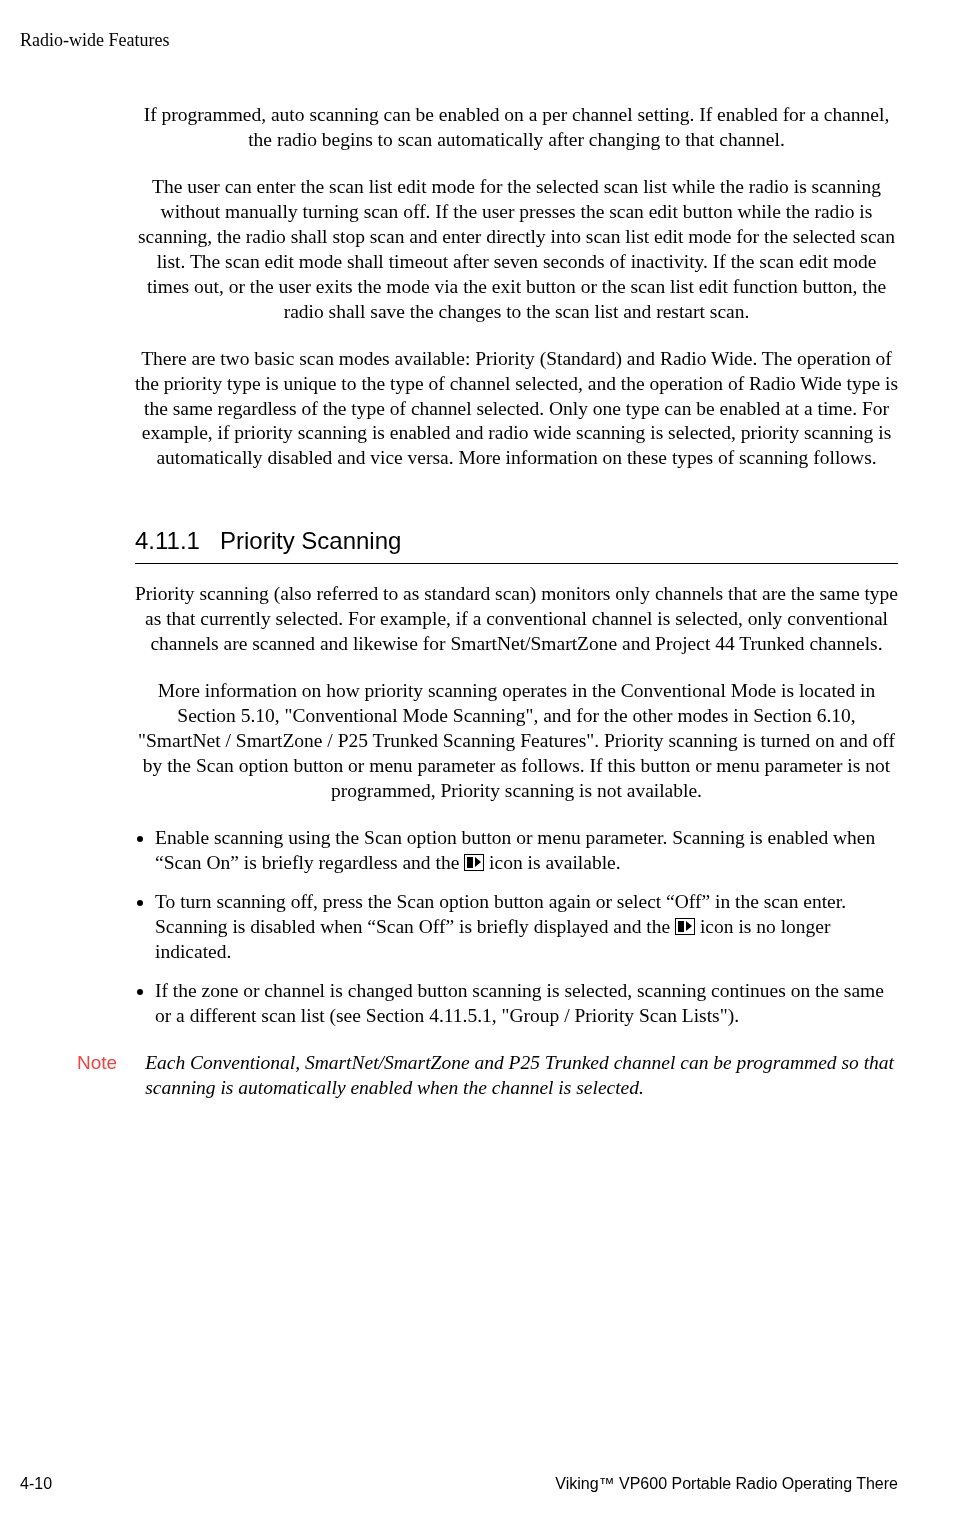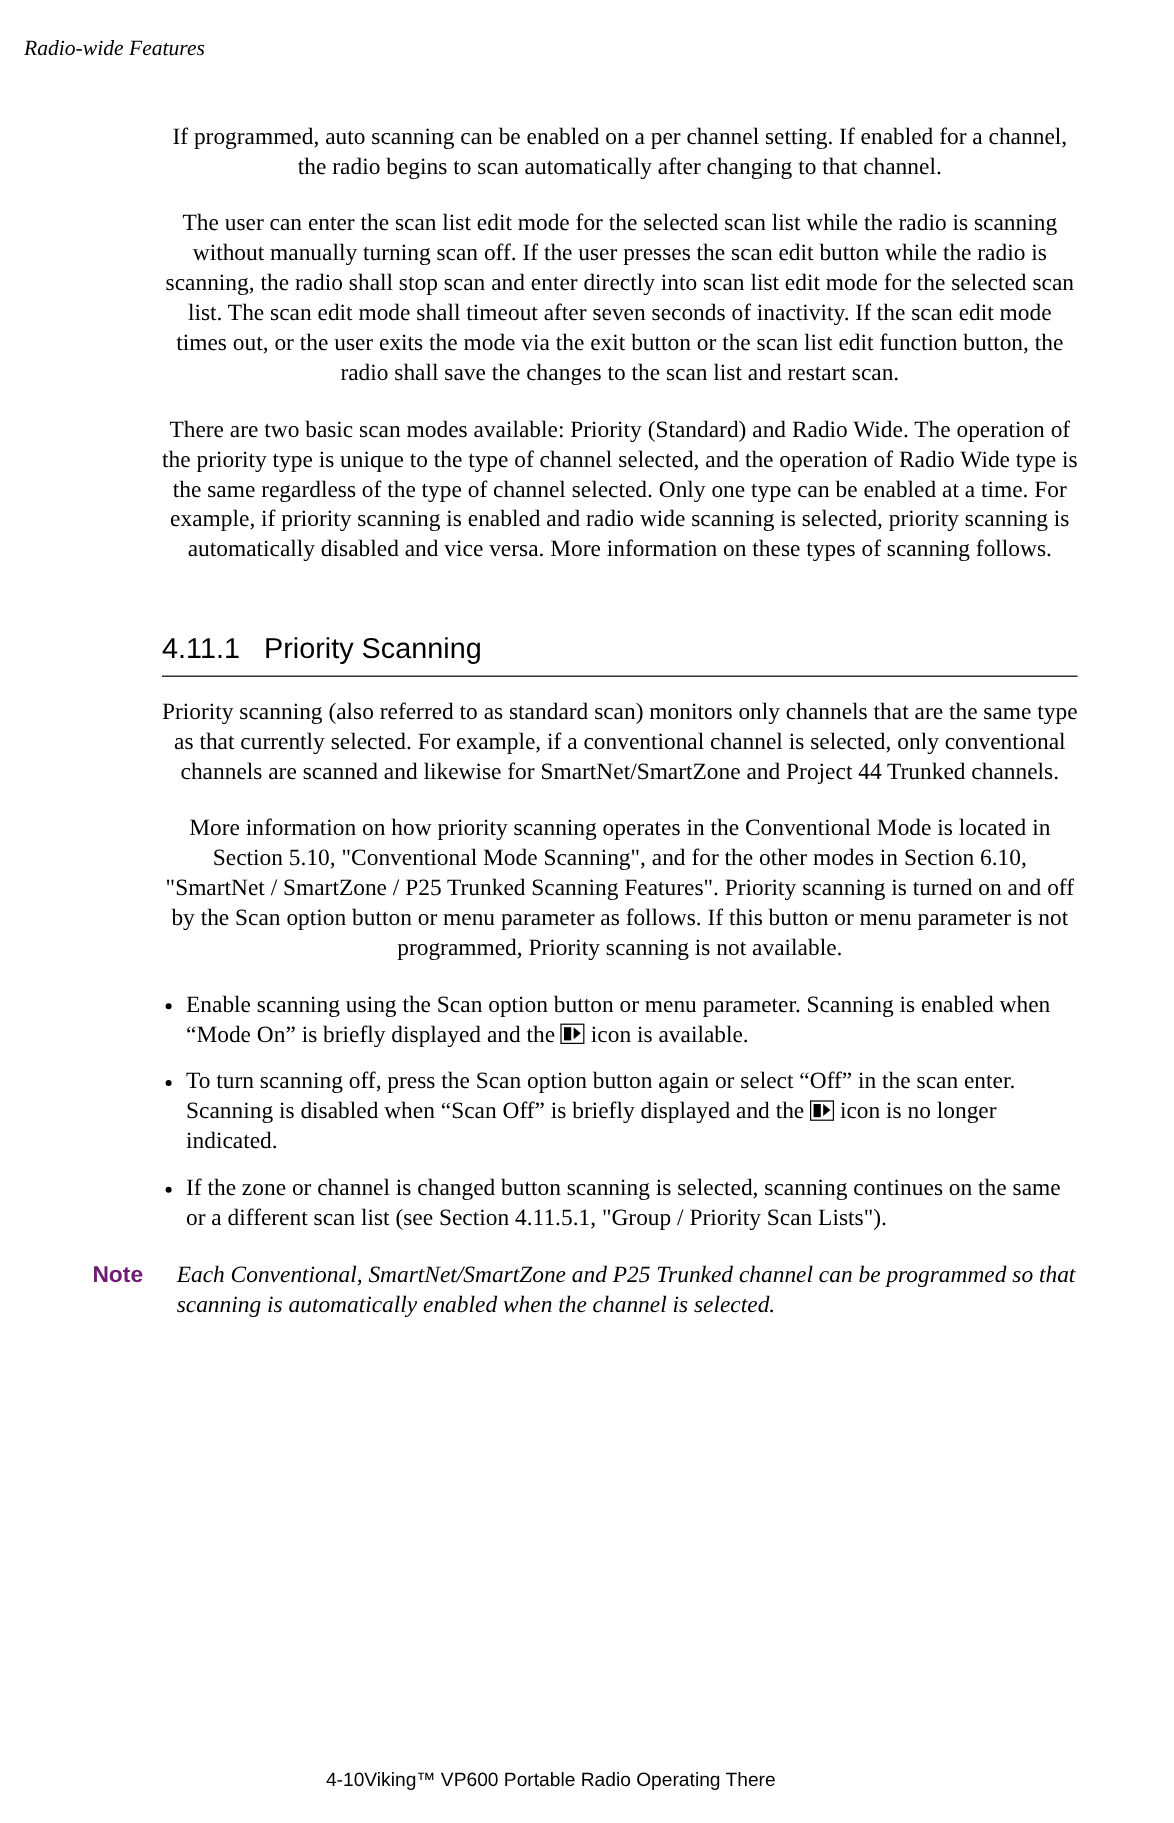--- a/index.html
+++ b/index.html
@@ -11,21 +11,20 @@
     color: #000;
   }
   .page {
     box-sizing: border-box;
     width: 978px;
     height: 1519px;
     position: relative;
     padding: 30px 80px 0 135px;
   }
   .running-header {
-    font-style: italic;
     font-size: 18px;
     margin-left: -115px;
     margin-bottom: 52px;
   }
   .body-text {
     font-size: 19.5px;
     line-height: 1.28;
     margin-bottom: 22px;
     text-align: center;
   }
@@ -52,23 +51,23 @@
     line-height: 1.28;
     margin-bottom: 14px;
   }
   .note-block {
     display: flex;
     gap: 28px;
     margin-top: 6px;
   }
   .note-label {
     font-family: Arial, Helvetica, sans-serif;
-    font-weight: bold;
+    font-weight: normal;
     font-size: 19px;
-    color: #701a75;
+    color: #ef4444;
     flex: 0 0 auto;
     margin-left: -58px;
     padding-top: 1px;
   }
   .note-text {
     font-size: 19.5px;
     line-height: 1.28;
     font-style: italic;
   }
   .scan-icon {
@@ -94,21 +93,21 @@
     border-top: 5.5px solid transparent;
     border-bottom: 5.5px solid transparent;
     border-left: 6px solid #000;
   }
   .footer {
     position: absolute;
     left: 20px;
     right: 80px;
     bottom: 26px;
     display: flex;
-    justify-content: center;
+    justify-content: space-between;
     font-family: Arial, Helvetica, sans-serif;
     font-size: 16px;
   }
 </style>
 </head>
 <body>
 
 <div class="page">
 
   <div class="running-header">Radio-wide Features</div>
@@ -120,21 +119,21 @@
   <div class="section-heading">
     <span>4.11.1</span>&nbsp;&nbsp;&nbsp;<span>Priority Scanning</span>
   </div>
   <hr class="section-rule">
 
   <div class="body-text">Priority scanning (also referred to as standard scan) monitors only channels that are the same type as that currently selected. For example, if a conventional channel is selected, only conventional channels are scanned and likewise for SmartNet/SmartZone and Project 44 Trunked channels.</div>
   <div class="body-text">More information on how priority scanning operates in the Conventional Mode is located in Section 5.10, "Conventional Mode Scanning", and for the other modes in Section 6.10, "SmartNet / SmartZone / P25 Trunked Scanning Features". Priority scanning is turned on and off by the Scan option button or menu parameter as follows. If this button or menu parameter is not programmed, Priority scanning is not available.</div>
 
   <ul class="bullets">
     <li>
-      <span>Enable scanning using the Scan option button or menu parameter. Scanning is enabled when “Mode On” is briefly displayed and the </span><span class="scan-icon"></span><span> icon is available.</span>
+      <span>Enable scanning using the Scan option button or menu parameter. Scanning is enabled when “Scan On” is briefly regardless and the </span><span class="scan-icon"></span><span> icon is available.</span>
     </li>
     <li>
       <span>To turn scanning off, press the Scan option button again or select “Off” in the scan enter. Scanning is disabled when “Scan Off” is briefly displayed and the </span><span class="scan-icon"></span><span> icon is no longer indicated.</span>
     </li>
     <li>
       <span>If the zone or channel is changed button scanning is selected, scanning continues on the same or a different scan list (see Section 4.11.5.1, "Group / Priority Scan Lists").</span>
     </li>
   </ul>
 
   <div class="note-block">

